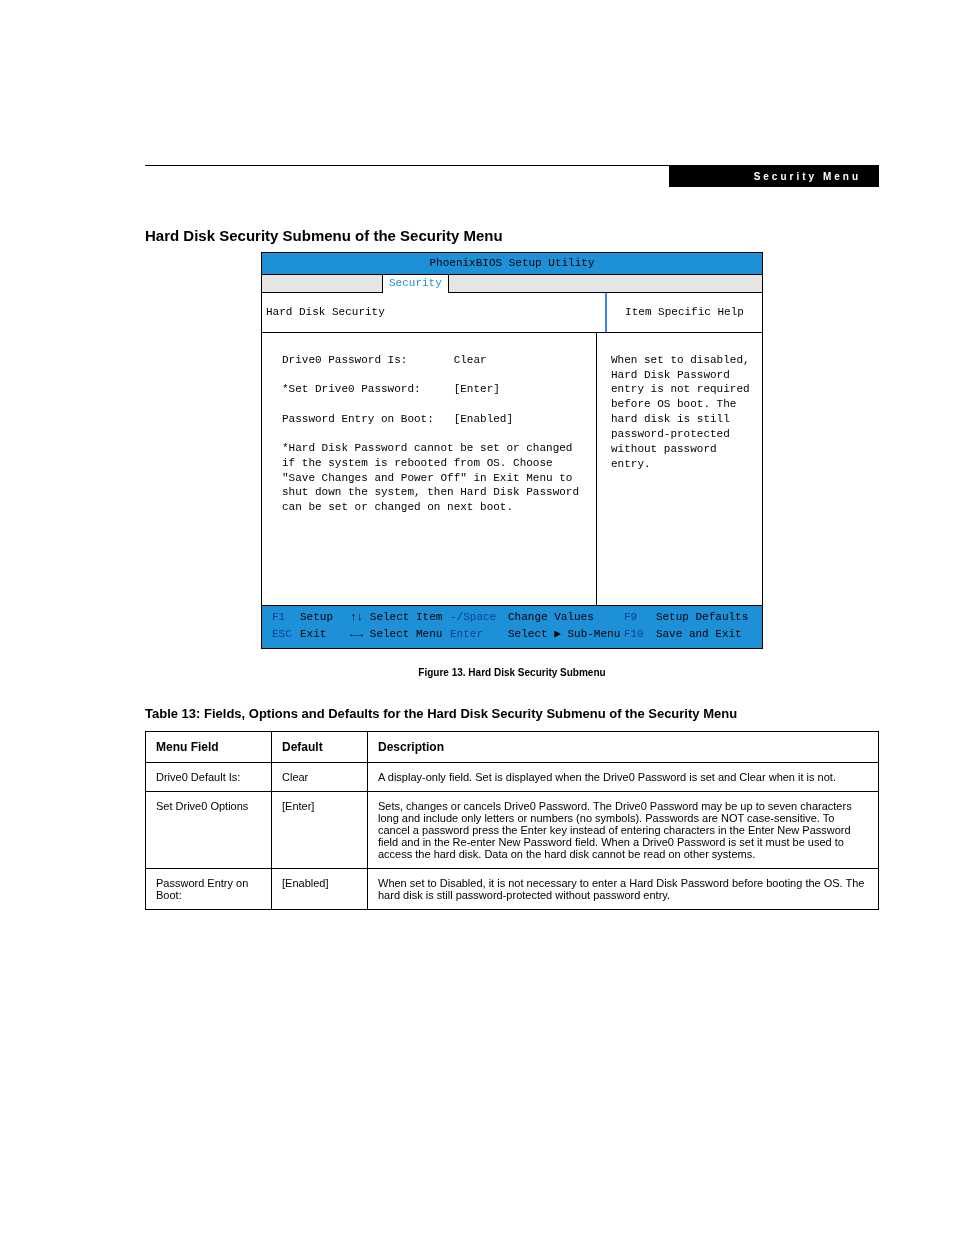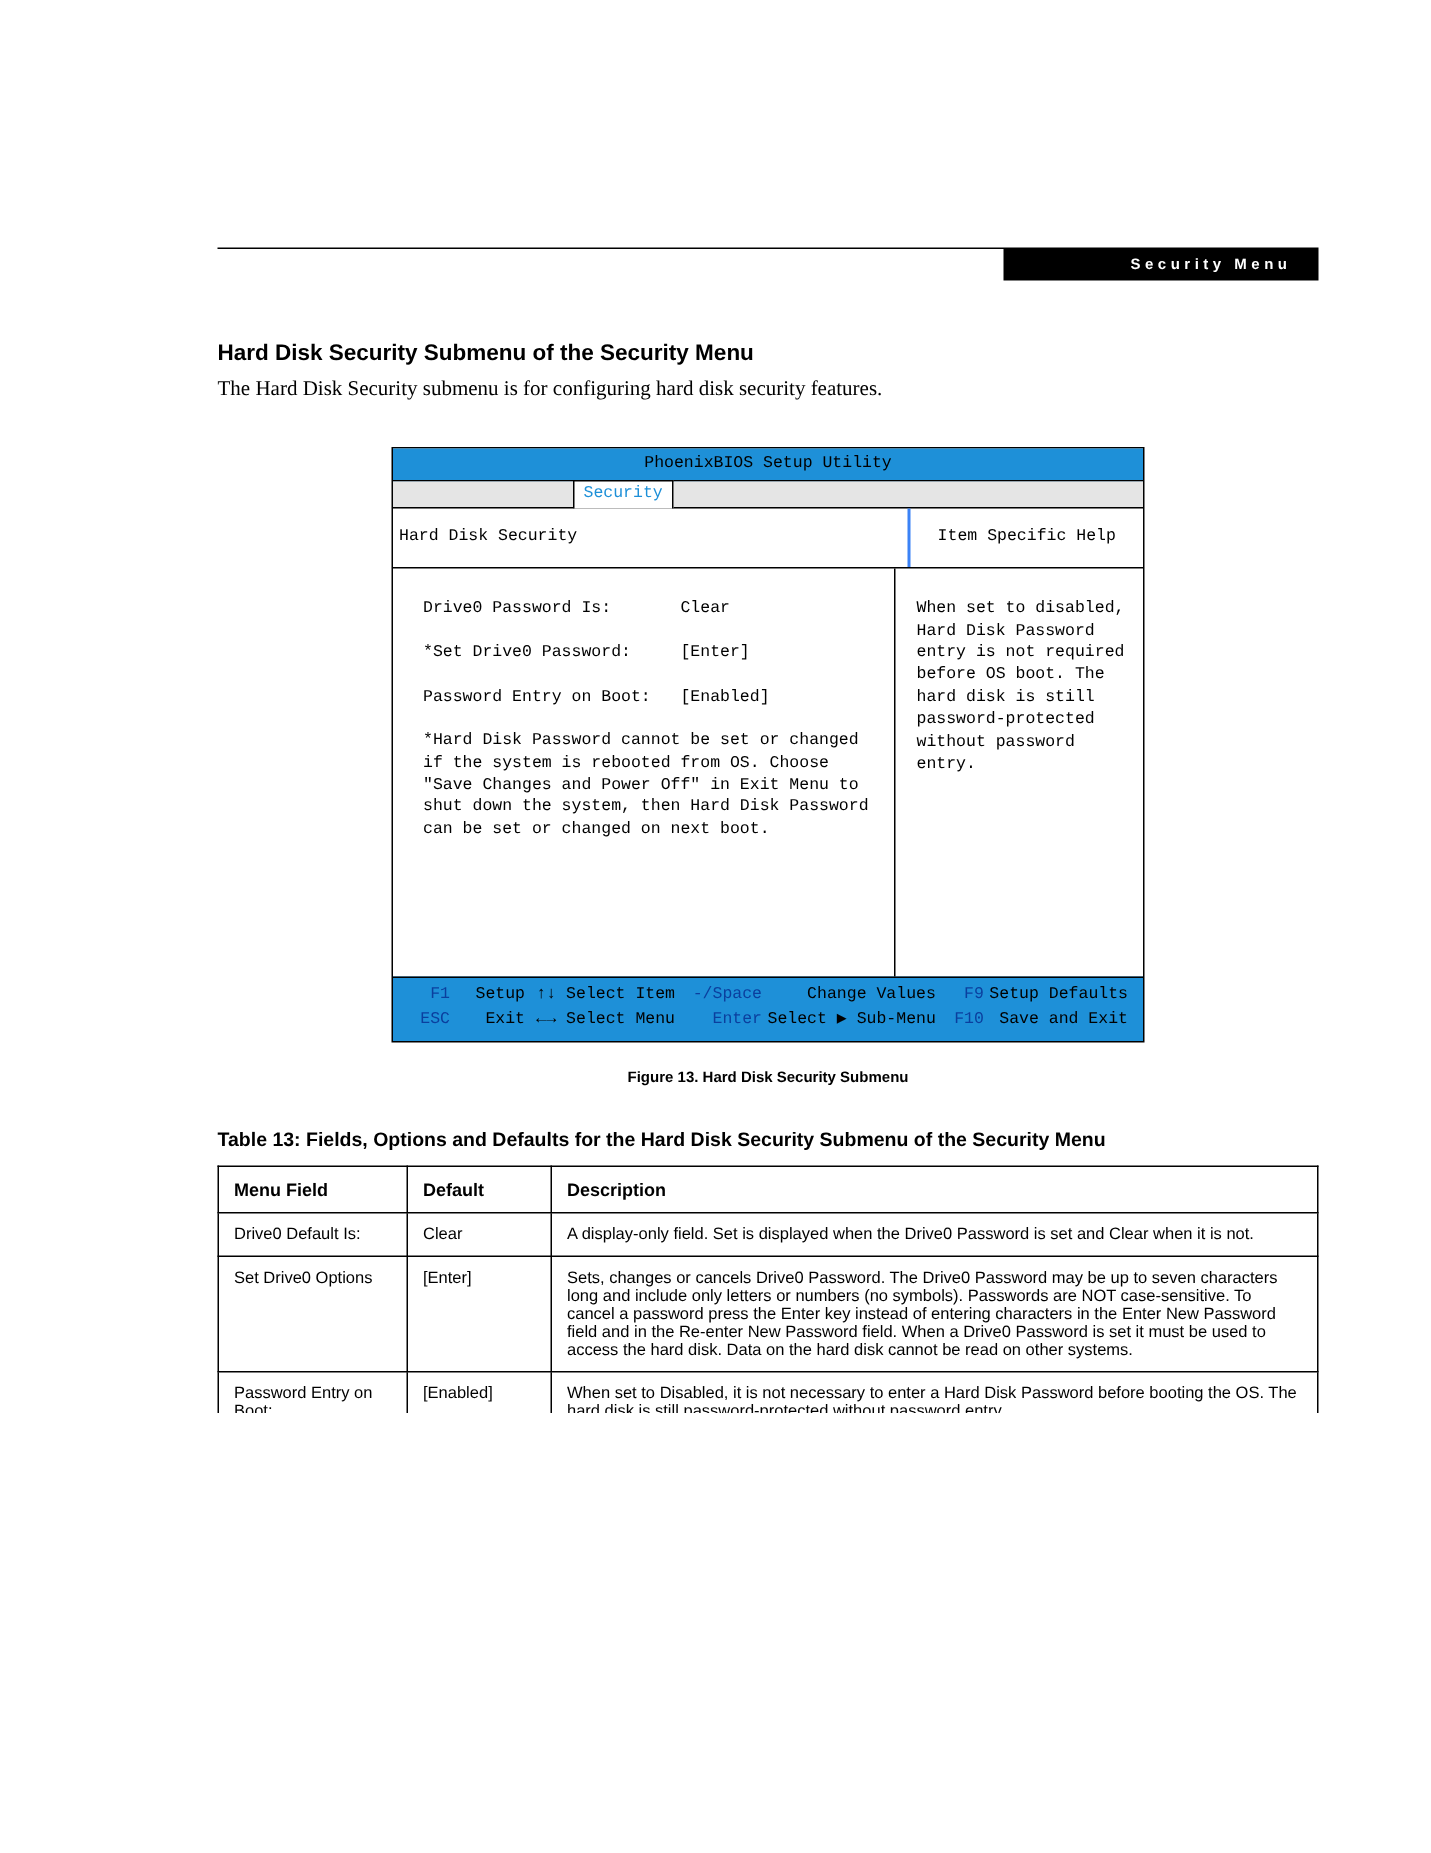--- a/index.html
+++ b/index.html
@@ -116,21 +116,20 @@
   .bios-footer {
     background: #1e90d8;
     border-top: 1px solid #000;
     padding: 4px 10px 6px 10px;
     color: #000;
     display: grid;
     grid-template-columns: 28px 50px 100px 58px auto 32px auto;
     row-gap: 2px;
     column-gap: 0;
     font-size: 11px;
-    text-align: right;
   }
   .blue { color: #0b3f9e; }
   .figure-caption {
     font-family: Arial, Helvetica, sans-serif;
     font-weight: bold;
     font-size: 10px;
     text-align: center;
     margin: 0 0 28px 0;
   }
   .table-caption {
@@ -169,21 +168,20 @@
 <body>
 
 <div class="page">
 
   <div class="top-rule"></div>
   <div class="header-bar">
     <div class="header-pill">Security Menu</div>
   </div>
 
   <h2 class="section-heading">Hard Disk Security Submenu of the Security Menu</h2>
-  <p class="section-sub">The Hard Disk Security submenu is for configuring hard disk security features.</p>
 
   <div class="bios">
     <div class="bios-title">PhoenixBIOS Setup Utility</div>
     <div class="bios-tabs">
       <span class="bios-tab">Security</span>
     </div>
     <div class="bios-head-row">
       <div class="bios-head-left">Hard Disk Security</div>
       <div class="bios-head-right">Item Specific Help</div>
     </div>

